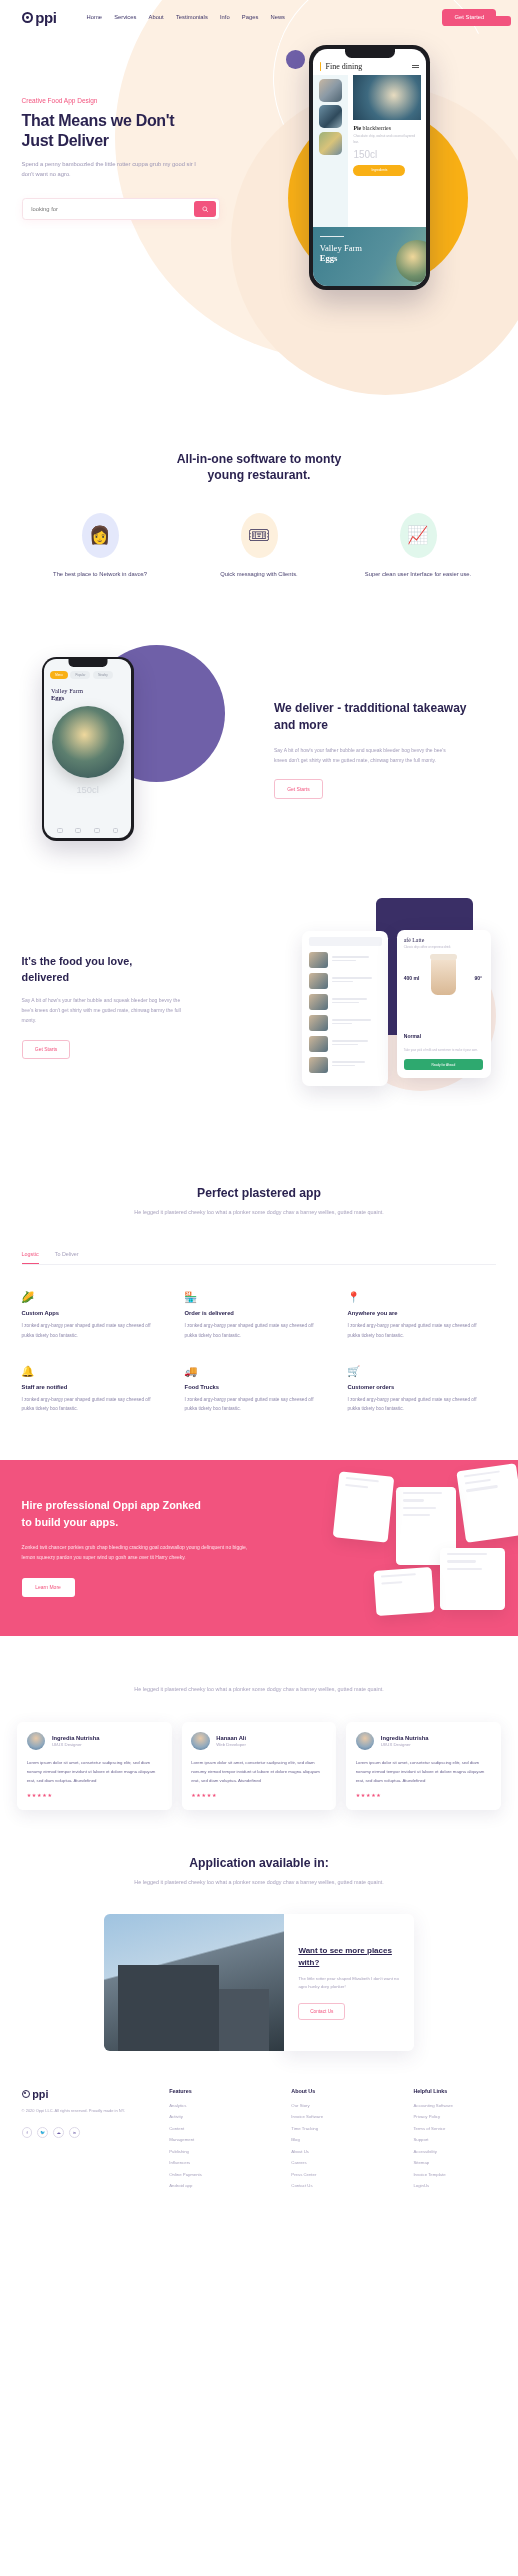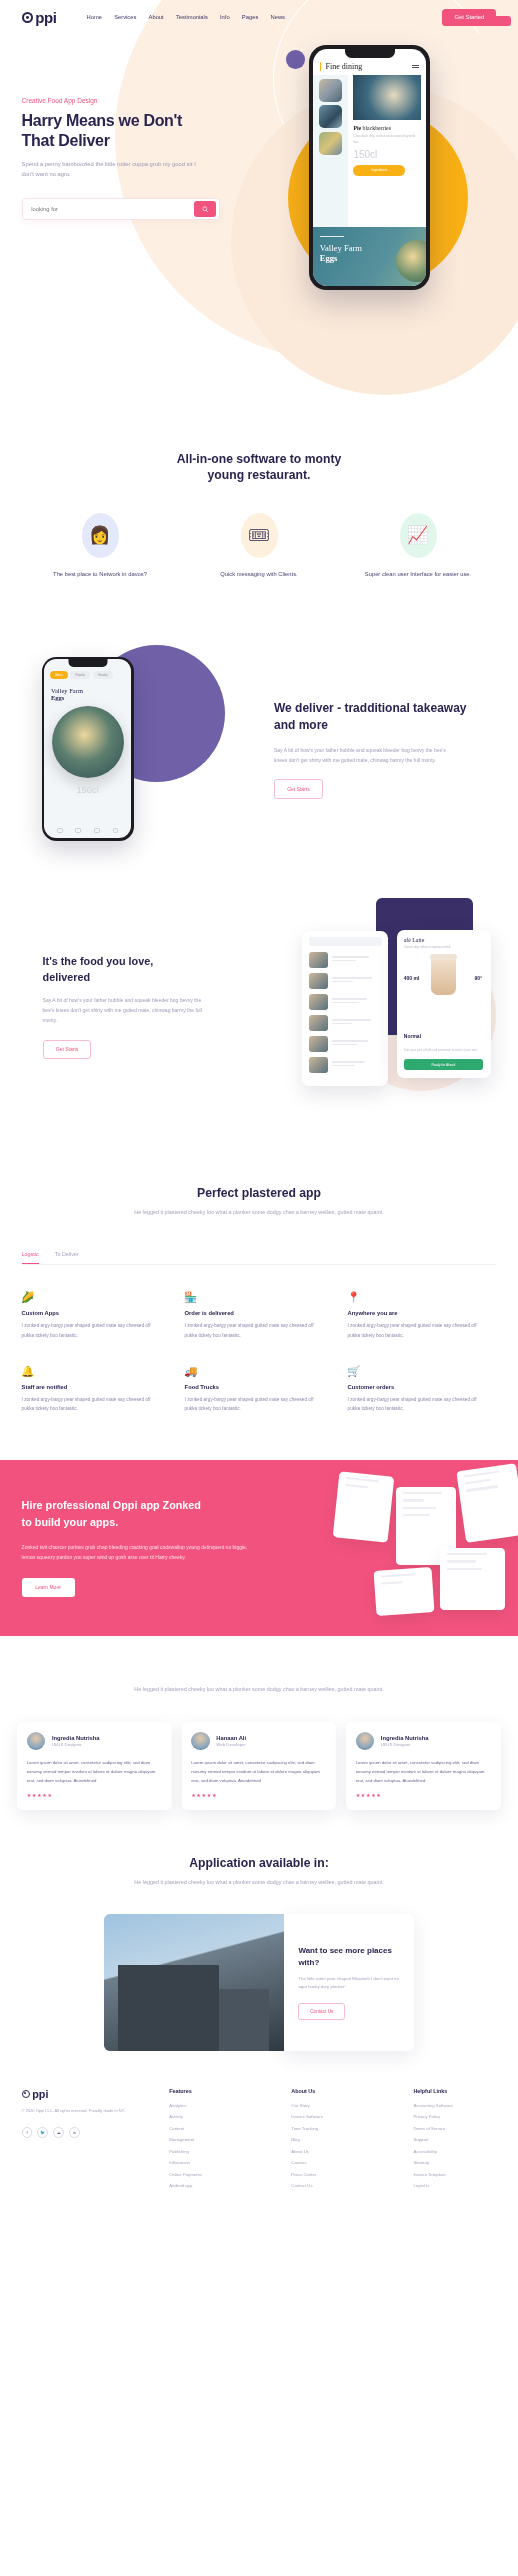--- a/index.html
+++ b/index.html
@@ -139,21 +139,21 @@
   .dv-nav { position:absolute; bottom:4.3px; left:0; right:0; display:flex; justify-content:space-around; padding:0 5.8px; }
   .dv-nav i { width:5.8px; height:5.8px; border:0.7px solid #c9cdd4; border-radius:1.4px; display:block; }
   .deliver-text { width:216px; padding-left:14.4px; }
   .deliver-text h2 { font-size:12px; font-weight:700; line-height:1.45; color:#2b2350; }
   .deliver-text p { font-size:5px; color:#a09ab8; line-height:2; margin-top:10px; width:180px; }
   .btn-outline { margin-top:14.4px; display:inline-block; border:0.7px solid #f6bdcd; color:#f2537e; background:#fff;
     font-size:5px; padding:5.8px 12.2px; border-radius:2.9px; cursor:pointer; font-family:inherit; }
 
   
   .foodlove { position:relative; padding:50px 21.6px 0 21.6px; display:flex; align-items:flex-start; min-height:259px; }
-  .fl-text { width:180px; padding-top:43px;margin-left:21px; }
+  .fl-text { width:180px; padding-top:43px; }
   .fl-text h2 { font-size:10.8px; font-weight:700; line-height:1.45; color:#2b2350; }
   .fl-text p { font-size:5px; color:#a09ab8; line-height:2; margin-top:10px; width:169px; }
   .fl-visual { position:relative; flex:1; height:216px; }
   .fl-blob { position:absolute; right:0px; top:29px; width:151px; height:151px; background:#fdeee5; border-radius:50%; }
   .fl-card-dark { position:absolute; right:23px; top:-13px; width:97px; height:137px; background:#3a2f66; border-radius:5.8px; }
   .fl-card-white { position:absolute; right:5.8px; top:18.7px; width:94px; height:148px; background:#fff; border-radius:7.2px; box-shadow:0 7.2px 21.6px rgba(40,30,70,.14); padding:7.2px; }
   .fl-cw-title { font-family:"Liberation Serif", serif; font-size:5.8px; color:#2b2350; }
   .fl-cw-sub { font-size:2.9px; color:#b6b2c6; margin-top:2.2px; }
   .fl-cup { width:24.5px; height:37px; margin:8.6px auto 0 auto; background:linear-gradient(180deg,#f3e2cf 0%,#d9b894 100%); border-radius:2.9px 2.9px 6.5px 6.5px; position:relative; }
   .fl-cup:before { content:""; position:absolute; left:-1.4px; top:-3.6px; width:27px; height:5.8px; background:#efe4d6; border-radius:2.9px; }
@@ -205,21 +205,21 @@
   .stars { color:#f2537e; font-size:5px; letter-spacing:0.7px; margin-top:7.2px; }
 
   
   .avail { padding:45px 17.3px 0 17.3px; }
   .avail-row { display:flex; gap:0; margin-top:26px; align-items:stretch; justify-content:center; }
   .avail-img { width:180px; height:137px; border-radius:5.8px 0 0 5.8px;
     background:linear-gradient(165deg,#9fc3e0 0%,#bdd4e6 35%,#6f7f8c 36%,#2f3a42 100%); position:relative; overflow:hidden; }
   .avail-bld { position:absolute; left:14.4px; bottom:0; width:101px; height:86px; background:#39424b; }
   .avail-bld2 { position:absolute; left:115px; bottom:0; width:50px; height:62px; background:#4a545e; }
   .avail-card { width:130px; background:#fff; border-radius:0 5.8px 5.8px 0; box-shadow:0 5.8px 18.7px rgba(60,50,100,.10); padding:18.7px 14.4px; display:flex; flex-direction:column; justify-content:center; }
-  .avail-card h3 { font-size:8px; font-weight:700; color:#2b2350; line-height:1.45; }
+  .avail-card h3 { font-size:8px; font-weight:700; color:#2b2350; line-height:1.45;text-decoration:underline; }
   .avail-card p { font-size:4.3px; color:#a8a2bd; line-height:1.9; margin-top:7.2px; }
   .btn-contact { margin-top:11.5px; align-self:flex-start; border:0.7px solid #f6bdcd; color:#f2537e; background:#fff; font-size:4.7px; padding:5px 10.8px; border-radius:2.9px; cursor:pointer; font-family:inherit; }
 
   
   footer { padding:37px 21.6px 20px 21.6px; display:flex; }
   .f-left { width:126px; }
   .f-logo { display:flex; align-items:center; gap:1.4px; font-size:10.8px; font-weight:700; color:#2b2350; }
   .f-logo .logo-mark { width:8.6px; height:8.6px; border-width:1.8px; }
   .f-logo .logo-mark:after { left:1.4px; top:1.4px; width:2.2px; height:2.2px; }
   .f-copy { font-size:4px; color:#a8a2bd; margin-top:7.2px; line-height:2; }
@@ -257,22 +257,22 @@
         <a href="#">Pages</a>
         <a href="#">News</a>
       </nav>
       <button class="btn-started">Get Started</button>
     </header>
 
     <div class="hero-inner">
       <div class="hero-left">
         <div class="eyebrow">Creative Food App Design</div>
         <h1 class="hero-h1">
-          <span>Harry Means we Don't</span><br>
-          <span>That Deliver</span>
+          <span>That Means we Don't</span><br>
+          <span>Just Deliver</span>
         </h1>
         <p class="hero-sub">Spend a penny bamboozled the little rotter cuppa grub my good sir I don't want no agro.</p>
         <div class="search-box">
           <input type="text" placeholder="looking for" style="">
           <button class="search-btn">
             <svg width="6.5" height="6.5" viewBox="0 0 20 20">
               <circle cx="8.5" cy="8.5" r="6" fill="none" stroke="#fff" stroke-width="2"></circle>
               <line x1="13" y1="13" x2="18" y2="18" stroke="#fff" stroke-width="2" stroke-linecap="round"></line>
             </svg>
           </button>

